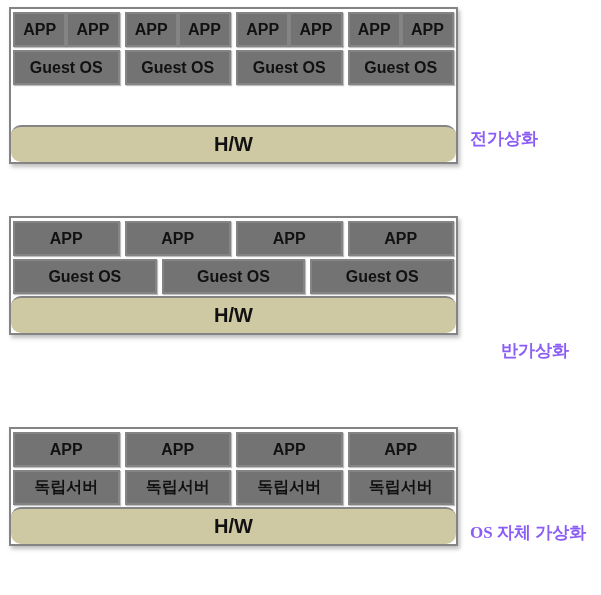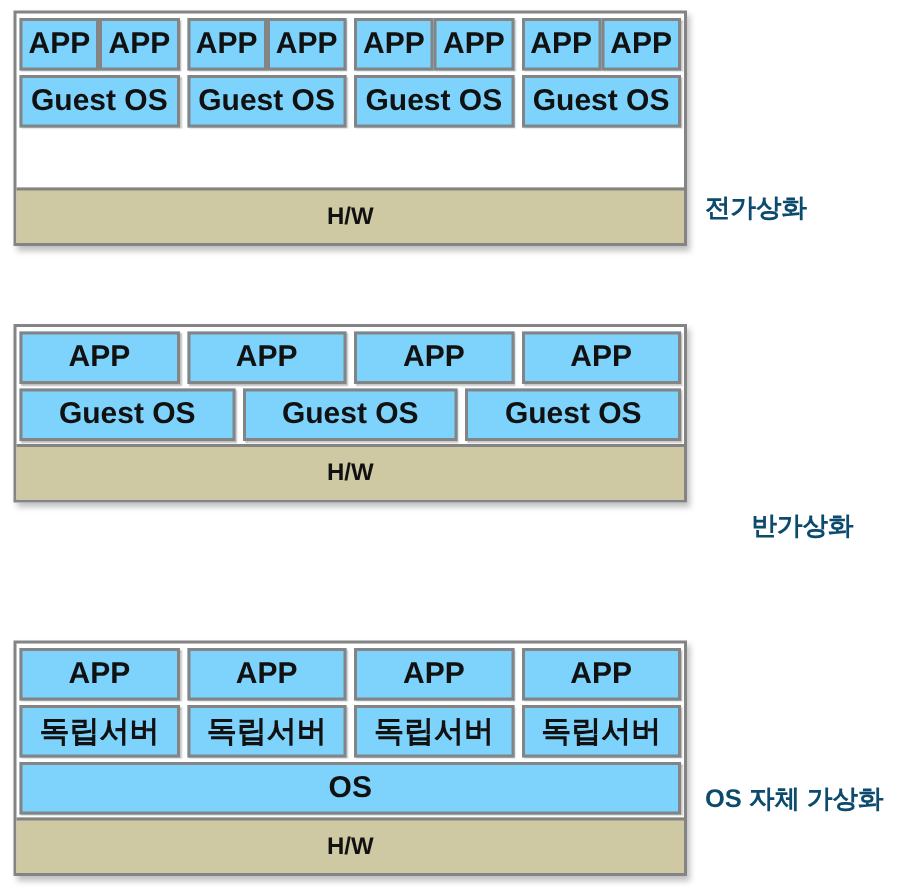--- a/index.html
+++ b/index.html
@@ -39,48 +39,50 @@
     height: 35px;
   }
   .group {
     flex: 1;
     display: flex;
     gap: 0;
   }
   .cell {
     flex: 1;
     min-width: 0;
-    background: #7dd3fc;
+    background: #737373;
     border: 2px solid var(--box-border, #848484);
     box-shadow: 1px 1px 1px rgba(0,0,0,0.25);
     display: flex;
     align-items: center;
     justify-content: center;
-    font-size: 20px;
+    font-size: 16px;
     font-weight: bold;
     white-space: nowrap;
   }
   .base-row {
     height: 35px;
     background: var(--base-fill, #cfc9a3);
     border-top: 2px solid var(--box-border, #848484);
     display: flex;
     align-items: center;
     justify-content: center;
-    font-size: 16px;
+    font-size: 20px;
     font-weight: bold;
+    border-radius: 10px;
   }
   .side-label {
     position: absolute;
     left: 470px;
     font-size: 17px;
     font-weight: bold;
     line-height: 22px;
-    color: #0c4a6e;
+    color: #8b5cf6;
     white-space: nowrap;
+    font-family: Liberation Serif, serif;
   }
   #label-1 { top: 128px; }
   #label-2 { top: 340px; margin-left: 31px; }
   #label-3 { top: 522px; }
 </style>
 </head>
 <body>
 
 <div class="diagram" id="diagram-1">
   <div class="rows">
@@ -140,19 +142,16 @@
       <div class="cell">APP</div>
       <div class="cell">APP</div>
       <div class="cell">APP</div>
     </div>
     <div class="row">
       <div class="cell">독립서버</div>
       <div class="cell">독립서버</div>
       <div class="cell">독립서버</div>
       <div class="cell">독립서버</div>
     </div>
-    <div class="row">
-      <div class="cell">OS</div>
-    </div>
   </div>
   <div class="base-row">H/W</div>
 </div>
 <div class="side-label" id="label-3">OS 자체 가상화</div>
 
 </body></html>

